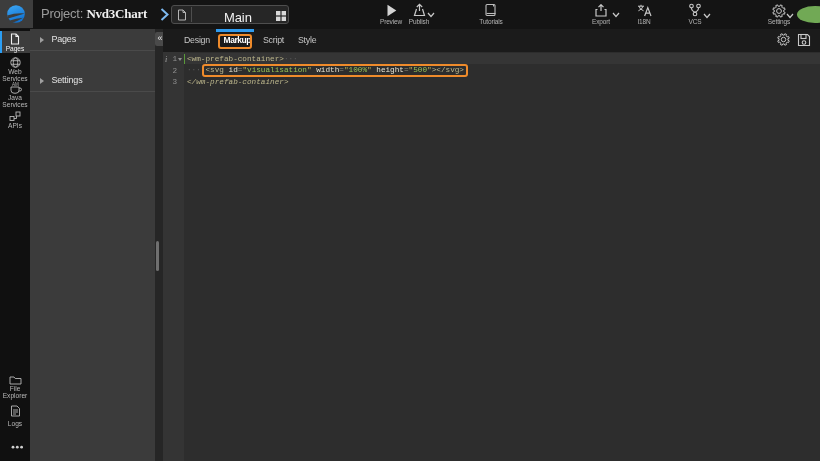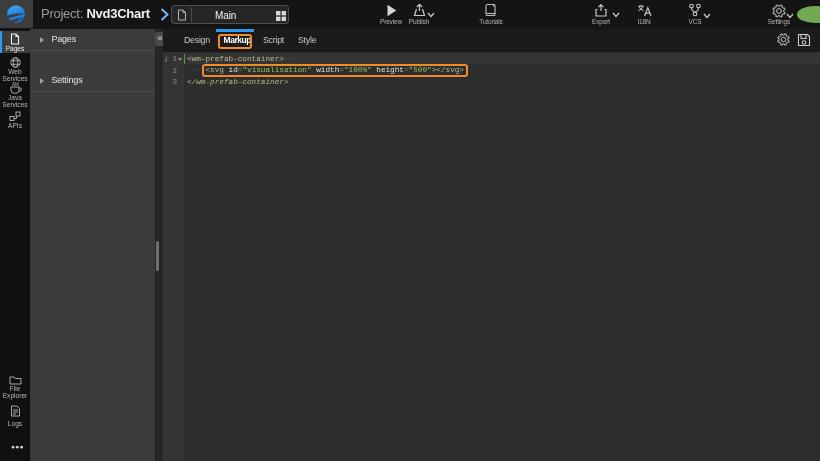--- a/index.html
+++ b/index.html
@@ -4,25 +4,25 @@
 <style>
 * { margin:0; padding:0; box-sizing:border-box; }
 html,body { width:820px; height:461px; overflow:hidden; background:#2d2d2d; }
 body { font-family:"Liberation Sans", sans-serif; position:relative; }
 .abs { position:absolute; }
 svg { display:block; }
 
 #hdr { left:0; top:0; width:820px; height:29px; background:#141414; }
 #logo { left:0; top:0; width:33px; height:28px; background:#3d3d3d; }
 #proj { left:41px; top:5.5px; font-size:13px; letter-spacing:-0.25px; color:#9b9b9b; }
-#proj b { color:#f0f0f0; font-weight:700; }
+#proj b { color:#f0f0f0; font-weight:700;font-family:Liberation Serif, serif; }
 #chev { left:159px; top:7px; }
 #maintab { left:171px; top:5px; width:118px; height:19px; background:#262626; border:1px solid #4e4e4e; border-radius:3px; }
 #maintab .sep { position:absolute; left:19px; top:1px; bottom:1px; width:1px; background:#4e4e4e; }
-#maintab .lbl { position:absolute; left:32px; top:4.2px; font-size:10px; letter-spacing:-0.1px; color:#f2f2f2;padding-left:11px; }
+#maintab .lbl { position:absolute; left:41px; top:4.2px; font-size:13px; letter-spacing:-0.1px; color:#f2f2f2;padding-left:11px; }
 .hbtn { position:absolute; top:0; height:29px; text-align:center; }
 .hbtn .cap { position:absolute; left:0; right:0; top:18px; font-size:6.5px; letter-spacing:-0.15px; color:#b4b4b4; }
 
 #rail { left:0; top:29px; width:30px; height:432px; background:#101010; }
 .ritem { position:absolute; left:0; width:30px; text-align:center; color:#b9b9b9; font-size:6.6px; }
 .ritem.active { color:#f5f5f5; }
 #ract { left:0; top:31px; width:30px; height:22px; background:#3d3d3d; border-left:2px solid #2b9ef4; }
 
 #panel { left:30px; top:29px; width:125px; height:432px; background:#3b3b3b; }
 .prow { position:absolute; left:0; width:125px; height:21.5px; border-bottom:1px solid #4a4a4a; color:#e4e4e4; font-size:9.0px; letter-spacing:-0.18px; line-height:21.5px; }

